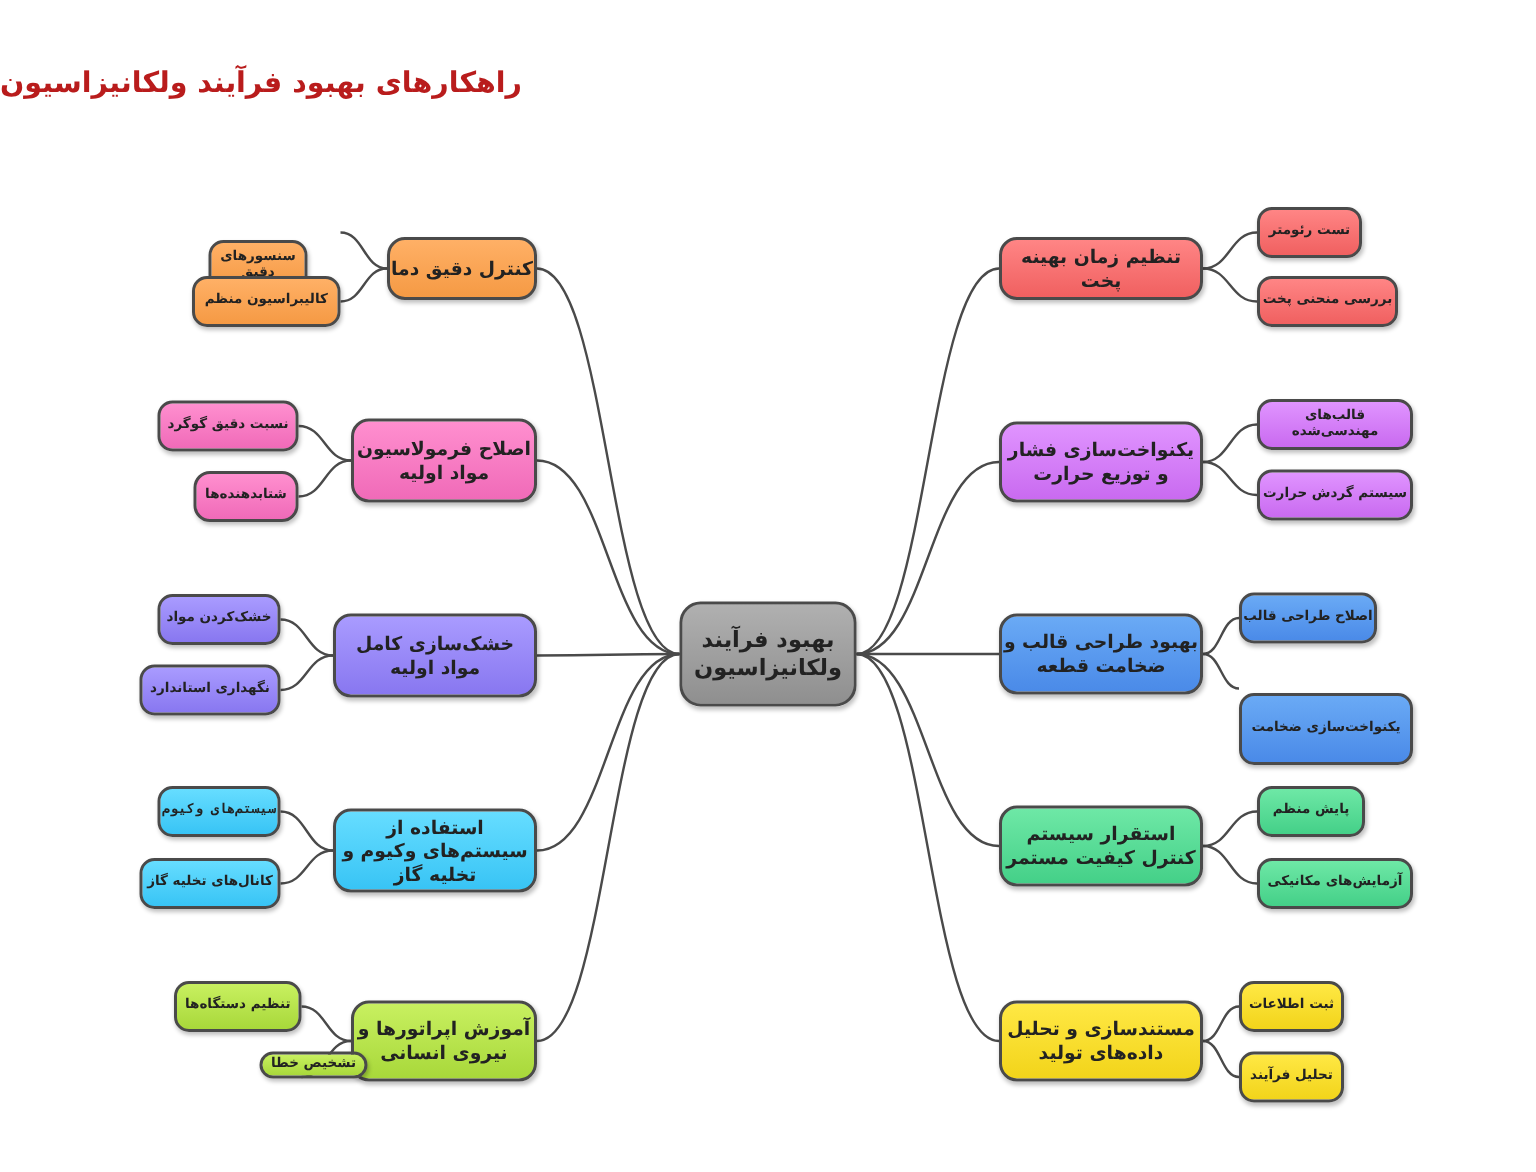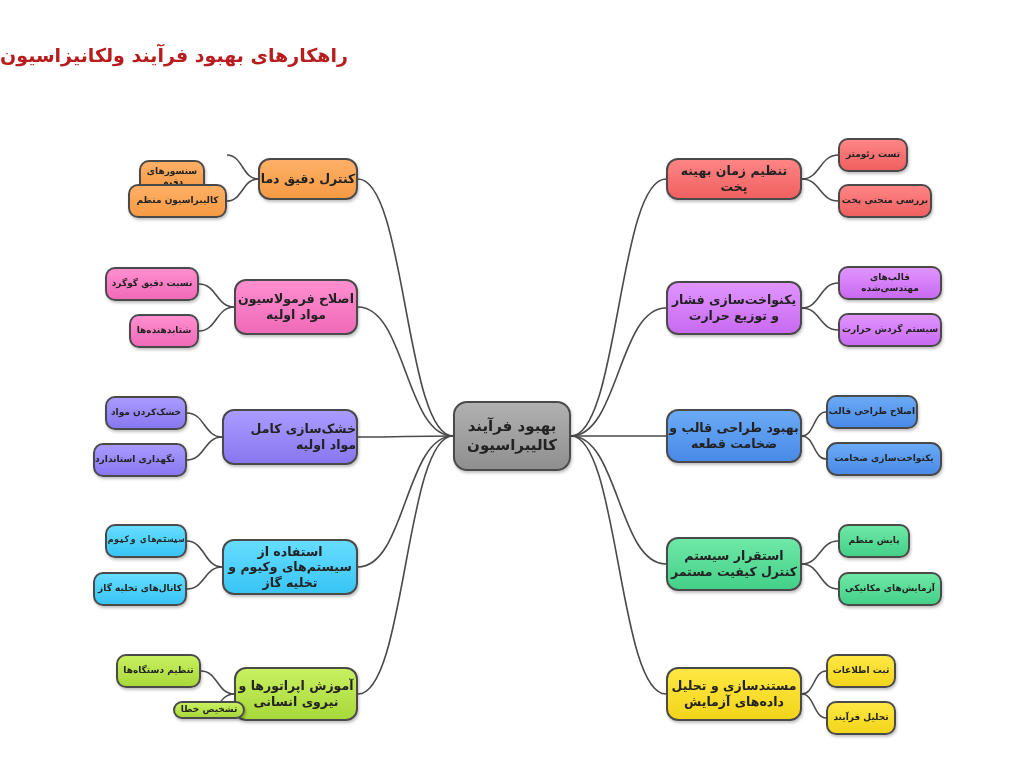--- a/index.html
+++ b/index.html
@@ -49,47 +49,47 @@
     <path d="M571 436 C618.5 436 618.5 564 666 564" fill="none" stroke="#4a4a4a" stroke-width="1.6"></path>
     <path d="M802 564 C820 564 820 541 838 541" fill="none" stroke="#4a4a4a" stroke-width="1.6"></path>
     <path d="M802 564 C820 564 820 589 838 589" fill="none" stroke="#4a4a4a" stroke-width="1.6"></path>
     <path d="M571 436 C618.5 436 618.5 694 666 694" fill="none" stroke="#4a4a4a" stroke-width="1.6"></path>
     <path d="M802 694 C814 694 814 671 826 671" fill="none" stroke="#4a4a4a" stroke-width="1.6"></path>
     <path d="M802 694 C814 694 814 718 826 718" fill="none" stroke="#4a4a4a" stroke-width="1.6"></path>
   </svg>
 
 <div id="nodes">
   <div class="node root" id="root-node" style="left: 453px; top: 401px; width: 118px; height: 70px; background: linear-gradient(rgb(176, 176, 176), rgb(143, 143, 143));">
-    <span>بهبود فرآیند کالیبراسیون</span>
+    <span>بهبود فرآیند ولکانیزاسیون</span>
   </div>
 <div class="node main" style="left: 258px; top: 158px; width: 100px; height: 42px; background: linear-gradient(rgb(255, 176, 102), rgb(245, 154, 68));">
       <span>کنترل دقیق دما</span>
     </div>
     <div class="node leaf" style="left: 139px; top: 120px; width: 66px; height: 34px; background: linear-gradient(rgb(255, 176, 102), rgb(245, 154, 68)); margin-top: 40px;">
       <span>سنسورهای دقیق</span>
     </div>
     <div class="node leaf" style="left: 128px; top: 184px; width: 99px; height: 34px; background: linear-gradient(rgb(255, 176, 102), rgb(245, 154, 68));">
       <span>کالیبراسیون منظم</span>
     </div>
     <div class="node main" style="left: 234px; top: 279px; width: 124px; height: 56px; background: linear-gradient(rgb(255, 143, 207), rgb(240, 106, 184));">
       <span>اصلاح فرمولاسیون مواد اولیه</span>
     </div>
     <div class="node leaf" style="left: 105px; top: 267px; width: 94px; height: 34px; background: linear-gradient(rgb(255, 143, 207), rgb(240, 106, 184));">
       <span>نسبت دقیق گوگرد</span>
     </div>
-    <div class="node leaf" style="left: 129px; top: 314px; width: 70px; height: 34px; background: linear-gradient(rgb(255, 143, 207), rgb(240, 106, 184));">
+    <div class="node leaf" style="left: 129px; top: 314px; width: 70px; height: 34px; background: linear-gradient(rgb(255, 143, 207), rgb(240, 106, 184)); border-radius: 11px;">
       <span>شتابدهنده‌ها</span>
     </div>
-    <div class="node main" style="left: 222px; top: 409px; width: 136px; height: 56px; background: linear-gradient(rgb(169, 155, 255), rgb(136, 119, 240)); text-align: right;">
+    <div class="node main" style="left: 222px; top: 409px; width: 136px; height: 56px; background: linear-gradient(rgb(169, 155, 255), rgb(136, 119, 240));">
       <span>خشک‌سازی کامل مواد اولیه</span>
     </div>
     <div class="node leaf" style="left: 105px; top: 396px; width: 82px; height: 34px; background: linear-gradient(rgb(169, 155, 255), rgb(136, 119, 240));">
       <span>خشک‌کردن مواد</span>
     </div>
-    <div class="node leaf" style="left: 93px; top: 443px; width: 94px; height: 34px; background: linear-gradient(rgb(169, 155, 255), rgb(136, 119, 240)); justify-content: flex-end;">
+    <div class="node leaf" style="left: 93px; top: 443px; width: 94px; height: 34px; background: linear-gradient(rgb(169, 155, 255), rgb(136, 119, 240));">
       <span>نگهداری استاندارد</span>
     </div>
     <div class="node main" style="left: 222px; top: 539px; width: 136px; height: 56px; background: linear-gradient(rgb(102, 221, 255), rgb(56, 196, 245));">
       <span>استفاده از سیستم‌های وکیوم و تخلیه گاز</span>
     </div>
     <div class="node leaf" style="left: 105px; top: 524px; width: 82px; height: 34px; background: linear-gradient(rgb(102, 221, 255), rgb(56, 196, 245)); font-family: Liberation Mono, monospace;">
       <span>سیستم‌های وکیوم</span>
     </div>
     <div class="node leaf" style="left: 93px; top: 572px; width: 94px; height: 34px; background: linear-gradient(rgb(102, 221, 255), rgb(56, 196, 245));">
       <span>کانال‌های تخلیه گاز</span>
@@ -120,34 +120,34 @@
     </div>
     <div class="node leaf" style="left: 838px; top: 313px; width: 104px; height: 34px; background: linear-gradient(rgb(224, 148, 255), rgb(201, 106, 240));">
       <span>سیستم گردش حرارت</span>
     </div>
     <div class="node main" style="left: 666px; top: 409px; width: 136px; height: 54px; background: linear-gradient(rgb(106, 170, 245), rgb(74, 138, 232));">
       <span>بهبود طراحی قالب و ضخامت قطعه</span>
     </div>
     <div class="node leaf" style="left: 826px; top: 395px; width: 92px; height: 34px; background: linear-gradient(rgb(106, 170, 245), rgb(74, 138, 232));">
       <span>اصلاح طراحی قالب</span>
     </div>
-    <div class="node leaf" style="left: 826px; top: 442px; width: 116px; height: 34px; background: linear-gradient(rgb(106, 170, 245), rgb(74, 138, 232)); border-radius: 11px;">
+    <div class="node leaf" style="left: 826px; top: 462px; width: 116px; height: 48px; background: linear-gradient(rgb(106, 170, 245), rgb(74, 138, 232));">
       <span>یکنواخت‌سازی ضخامت</span>
     </div>
     <div class="node main" style="left: 666px; top: 537px; width: 136px; height: 54px; background: linear-gradient(rgb(110, 232, 166), rgb(68, 208, 136));">
       <span>استقرار سیستم کنترل کیفیت مستمر</span>
     </div>
     <div class="node leaf" style="left: 838px; top: 524px; width: 72px; height: 34px; background: linear-gradient(rgb(110, 232, 166), rgb(68, 208, 136));">
       <span>پایش منظم</span>
     </div>
     <div class="node leaf" style="left: 838px; top: 572px; width: 104px; height: 34px; background: linear-gradient(rgb(110, 232, 166), rgb(68, 208, 136));">
       <span>آزمایش‌های مکانیکی</span>
     </div>
     <div class="node main" style="left: 666px; top: 667px; width: 136px; height: 54px; background: linear-gradient(rgb(255, 232, 68), rgb(242, 212, 26));">
-      <span>مستندسازی و تحلیل داده‌های آزمایش</span>
+      <span>مستندسازی و تحلیل داده‌های تولید</span>
     </div>
     <div class="node leaf" style="left: 826px; top: 654px; width: 70px; height: 34px; background: linear-gradient(rgb(255, 232, 68), rgb(242, 212, 26));">
       <span>ثبت اطلاعات</span>
     </div>
     <div class="node leaf" style="left: 826px; top: 701px; width: 70px; height: 34px; background: linear-gradient(rgb(255, 232, 68), rgb(242, 212, 26));">
       <span>تحلیل فرآیند</span>
     </div>
   </div>
 
 </body></html>

